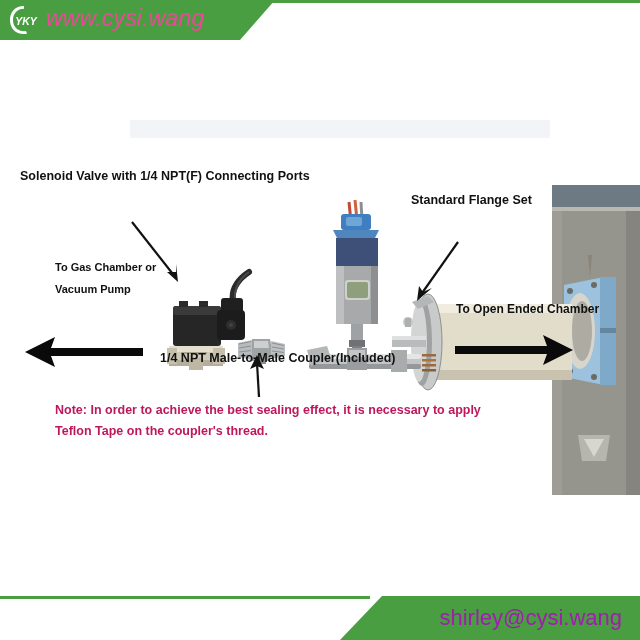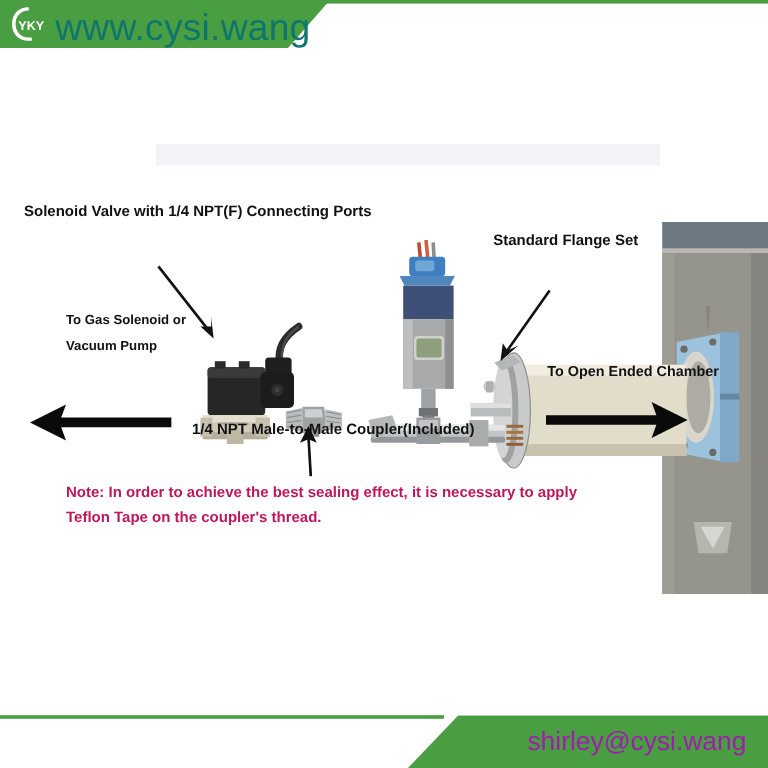--- a/index.html
+++ b/index.html
@@ -9,37 +9,38 @@
     font-family:"Liberation Sans", sans-serif;
     overflow:hidden;
     position:relative;
   }
   .page{position:absolute;inset:0;width:640px;height:640px;background:#fff;}
 
   
   .header-bar{
     position:absolute;left:0;top:0;width:640px;height:40px;
     background:#ffffff;
+    font-style:italic;
   }
   .header-green{
     position:absolute;left:0;top:0;width:275px;height:40px;
     background:#4a9e42;
     clip-path:polygon(0 0, 275px 0, 240px 40px, 0 40px);
   }
   .header-rule{
     position:absolute;left:230px;top:0px;width:410px;height:3px;
     background:#4a9e42;
   }
   .logo-mark{
     position:absolute;left:8px;top:5px;width:32px;height:30px;
   }
   .logo-mark svg{display:block;}
   .header-url{
     position:absolute;left:46px;top:5px;
-    font-size:31px;font-weight:400;color:#0f766e;
+    font-size:23px;font-weight:400;color:#ec4899;
     letter-spacing:0.2px;
     font-family:"Liberation Sans", sans-serif;
     white-space:nowrap;
   }
 
   
   .footer-bar{
     position:absolute;left:0;bottom:0;width:640px;height:44px;background:#fff;
   }
   .footer-green{
@@ -313,21 +314,21 @@
         <line x1="14" y1="42" x2="12" y2="8" stroke="#111" stroke-width="2.2"></line>
         <path d="M12 0 L19 14 L12 11 L5 14 Z" fill="#111"></path>
       </svg>
     </div>
 
     <div class="lbl lbl-solenoid">Solenoid Valve with 1/4 NPT(F) Connecting Ports</div>
 
     <div class="lbl lbl-flange">Standard Flange Set</div>
 
     <div class="lbl lbl-gas">
-      <div>To Gas Solenoid or</div>
+      <div>To Gas Chamber or</div>
       <div>Vacuum Pump</div>
     </div>
 
     <div class="lbl lbl-coupler">1/4 NPT Male-to-Male Coupler(Included)</div>
 
     <div class="lbl lbl-chamber">To Open Ended Chamber</div>
 
     <div class="note">
       <div>Note: In order to achieve the best sealing effect, it is necessary to apply</div>
       <div>Teflon Tape on the coupler's thread.</div>

